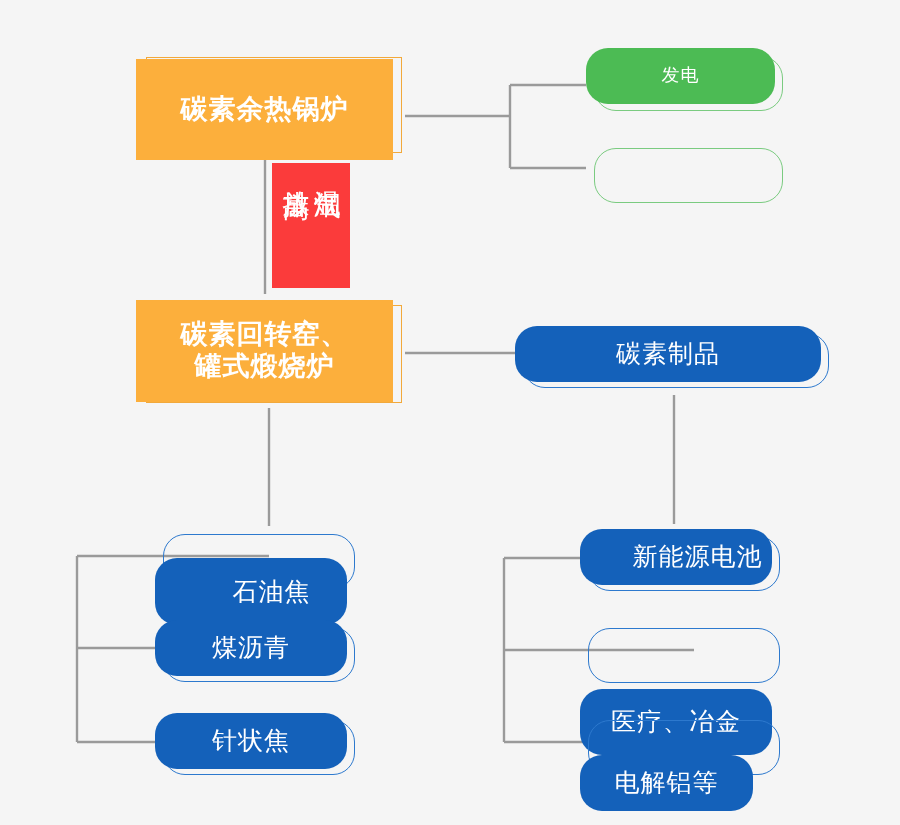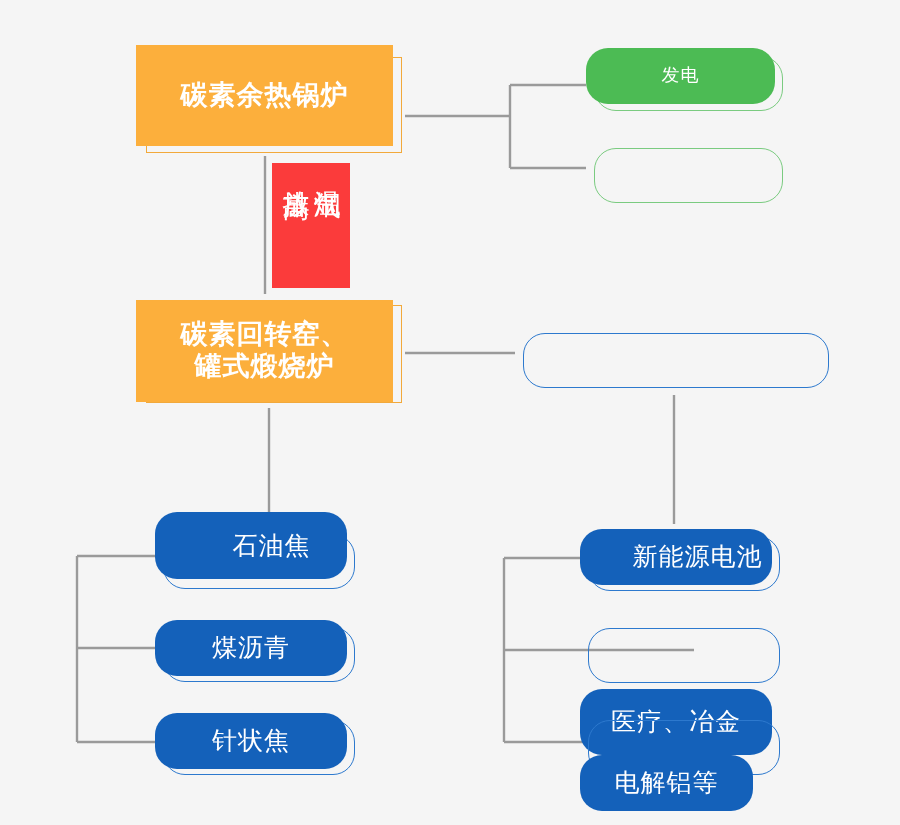--- a/index.html
+++ b/index.html
@@ -126,40 +126,41 @@
 
       <path d="M 674 395 L 674 524"></path>
       <path d="M 504 558 L 694 558"></path>
       <path d="M 504 558 L 504 742"></path>
       <path d="M 504 650 L 694 650"></path>
       <path d="M 504 742 L 694 742"></path>
     </g>
   </svg>
 
   <div class="outline orange-outline" style="left:146px; top:57px; width:256px; height:96px;"></div>
-  <div class="node orange-box" style="left:136px; top:45px; width:257px; height:101px;">碳素余热锅炉</div>
+  <div class="node orange-box" style="left:136px; top:59px; width:257px; height:101px;">碳素余热锅炉</div>
 
   <div class="node red-box" style="left:272px; top:163px; width:78px; height:125px;">
     <span class="red-col">温烟气</span>
     <span class="red-col">排放高</span>
   </div>
 
   <div class="outline orange-outline" style="left:146px; top:305px; width:256px; height:98px;"></div>
   <div class="node orange-box" style="left:136px; top:300px; width:257px; height:102px;">碳素回转窑、
 罐式煅烧炉</div>
 
   <div class="outline green-outline" style="left:594px; top:56px; width:189px; height:55px;"></div>
   <div class="node green-box" style="left:586px; top:48px; width:189px; height:56px;">发电</div>
 
   <div class="outline green-outline" style="left:594px; top:148px; width:189px; height:55px;"></div>
 
   <div class="outline blue-outline" style="left:523px; top:333px; width:306px; height:55px;"></div>
+  <div class="node blue-box" style="left:515px; top:326px; width:306px; height:56px;">碳素制品</div>
 
   <div class="outline blue-outline" style="left:163px; top:534px; width:192px; height:55px;"></div>
-  <div class="node blue-box" style="left:155px; top:512px; width:192px; height:67px;padding-left:41px;">石油焦</div>
+  <div class="node blue-box" style="left:155px; top:558px; width:192px; height:67px;padding-left:41px;">石油焦</div>
 
   <div class="outline blue-outline" style="left:163px; top:627px; width:192px; height:55px;"></div>
   <div class="node blue-box" style="left:155px; top:620px; width:192px; height:56px;">煤沥青</div>
 
   <div class="outline blue-outline" style="left:163px; top:720px; width:192px; height:55px;"></div>
   <div class="node blue-box" style="left:155px; top:713px; width:192px; height:56px;">针状焦</div>
 
   <div class="outline blue-outline" style="left:588px; top:536px; width:192px; height:55px;"></div>
   <div class="node blue-box" style="left:580px; top:529px; width:192px; height:56px;padding-left:43px;">新能源电池</div>
 

